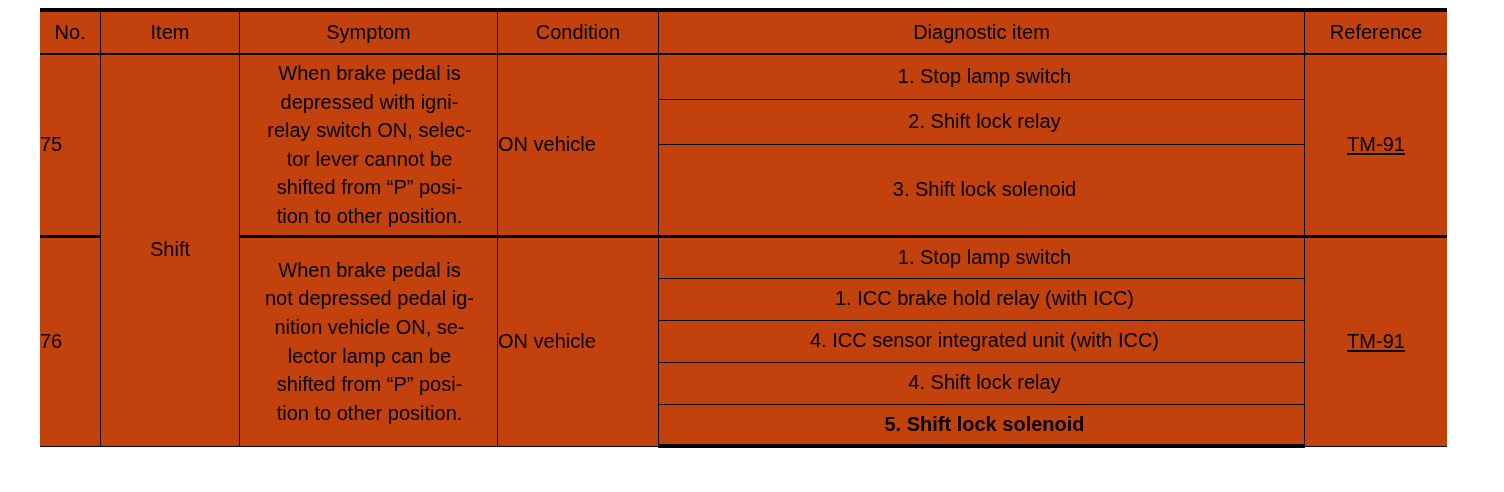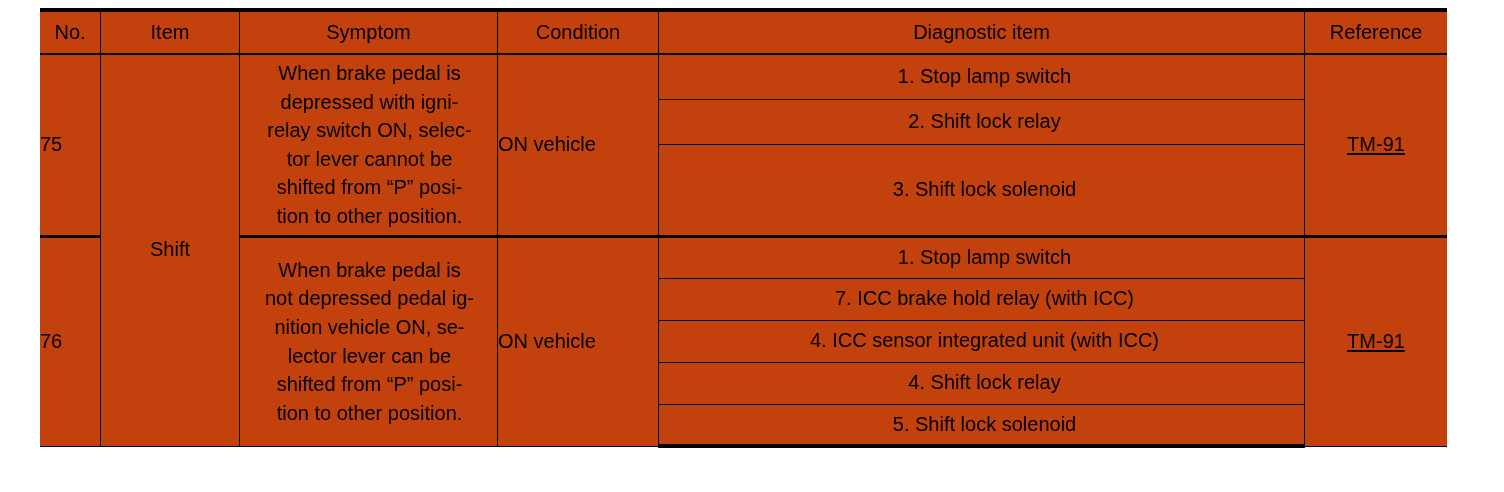--- a/index.html
+++ b/index.html
@@ -43,21 +43,21 @@
     font-weight: normal;
     background: #c2410c;
   }
 
   
   .dtc-table tr > *:first-child { border-left: none; }
   .dtc-table tr > *:last-child  { border-right: none; }
 
   
   .dtc-table thead th { border-top: 4px solid #000; }
-  .dtc-table .last-band > td { border-bottom: 4px solid #000; }
+  .dtc-table .last-band > td { border-bottom: 4px solid #000; font-weight: bold; }
 
   
   .dtc-table thead th { border-bottom: 2px solid #000; height: 41px; }
 
   
   .band-sep > td { border-top: 3px solid #000; }
 
   
   .c-no      { width: 60px;  }
   .c-item    { width: 138px; text-align: center; }
@@ -145,37 +145,37 @@
         </td>
       </tr>
 
       <tr class="sr-m band-sep">
         <td class="c-no" rowspan="5">76</td>
         <td class="c-symptom" rowspan="5">
           <span class="symptom-text">
             <span>When brake pedal is</span><br>
             <span>not depressed pedal ig-</span><br>
             <span>nition vehicle ON, se-</span><br>
-            <span>lector lever can be</span><br>
+            <span>lector lamp can be</span><br>
             <span>shifted from “P” posi-</span><br>
             <span>tion to other position.</span>
           </span>
         </td>
         <td class="c-cond" rowspan="5">ON vehicle</td>
         <td class="c-diag">
           <span class="diag-text">1. Stop lamp switch</span>
         </td>
         <td class="c-ref" rowspan="5">
           <span class="ref-link">TM-91</span>
         </td>
       </tr>
 
       <tr class="sr-m">
         <td class="c-diag">
-          <span class="diag-text">7. ICC brake hold relay (with ICC)</span>
+          <span class="diag-text">1. ICC brake hold relay (with ICC)</span>
         </td>
       </tr>
 
       <tr class="sr-m">
         <td class="c-diag">
           <span class="diag-text">4. ICC sensor integrated unit (with ICC)</span>
         </td>
       </tr>
 
       <tr class="sr-m">

